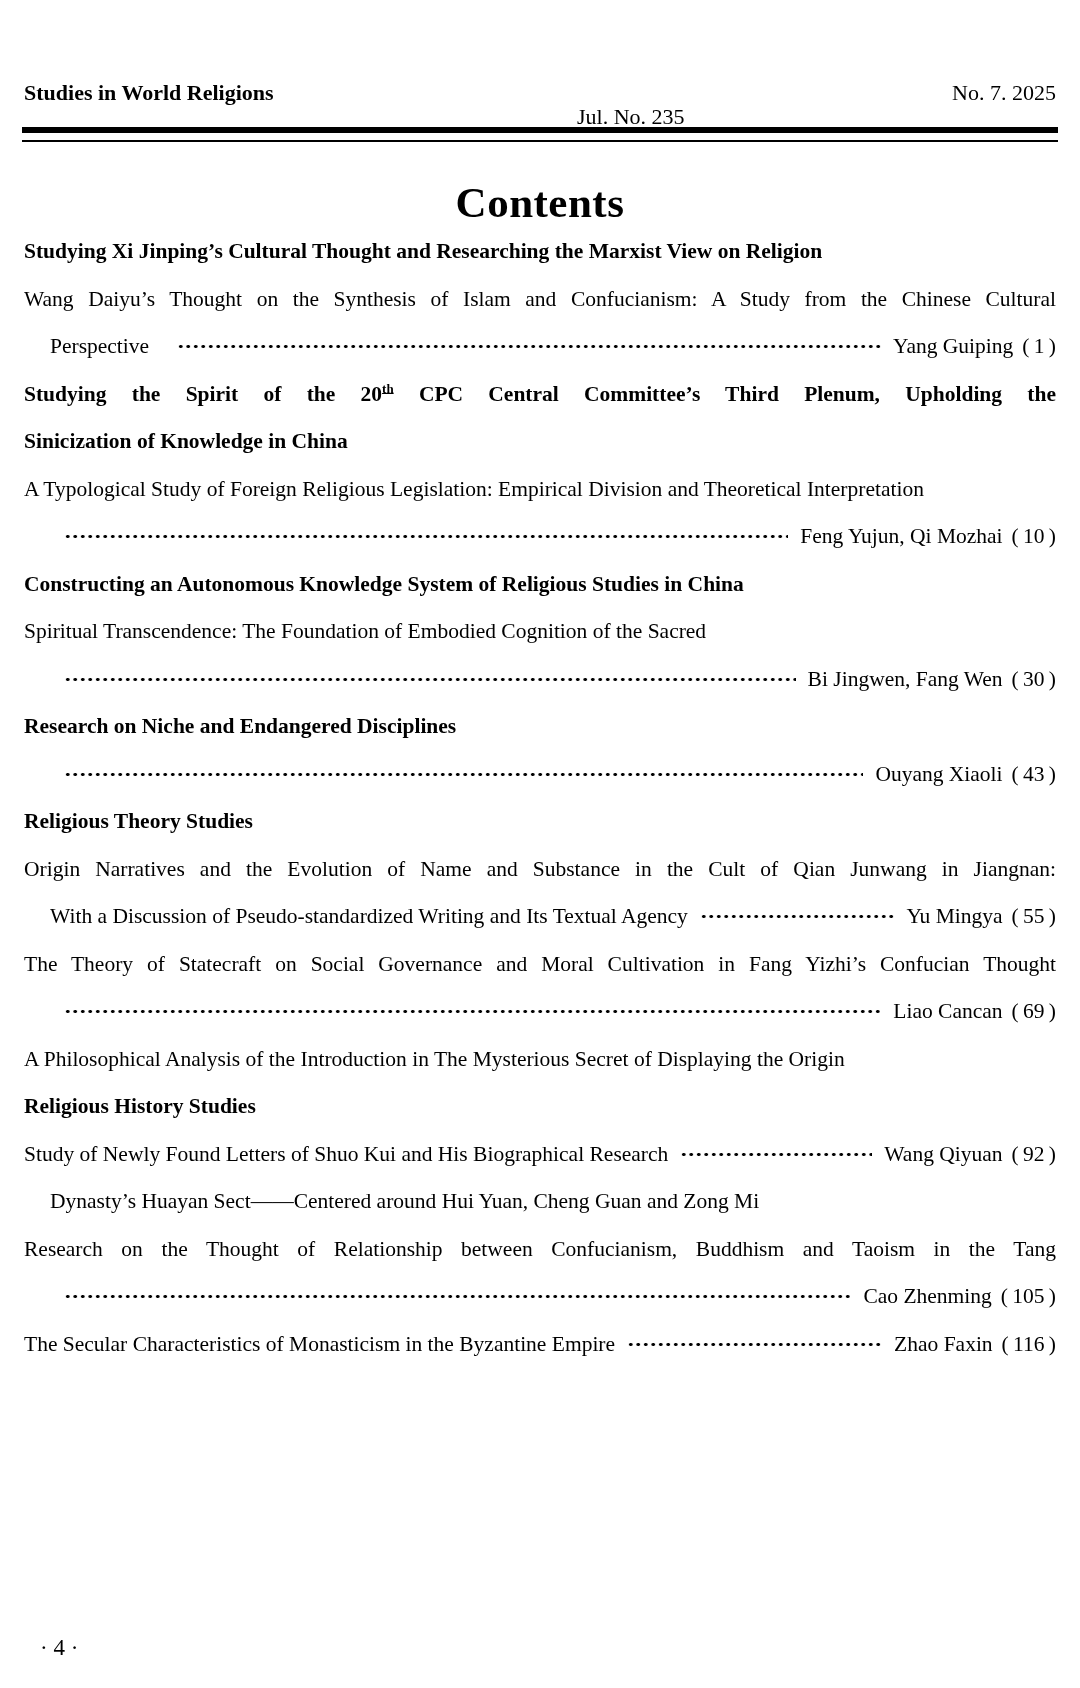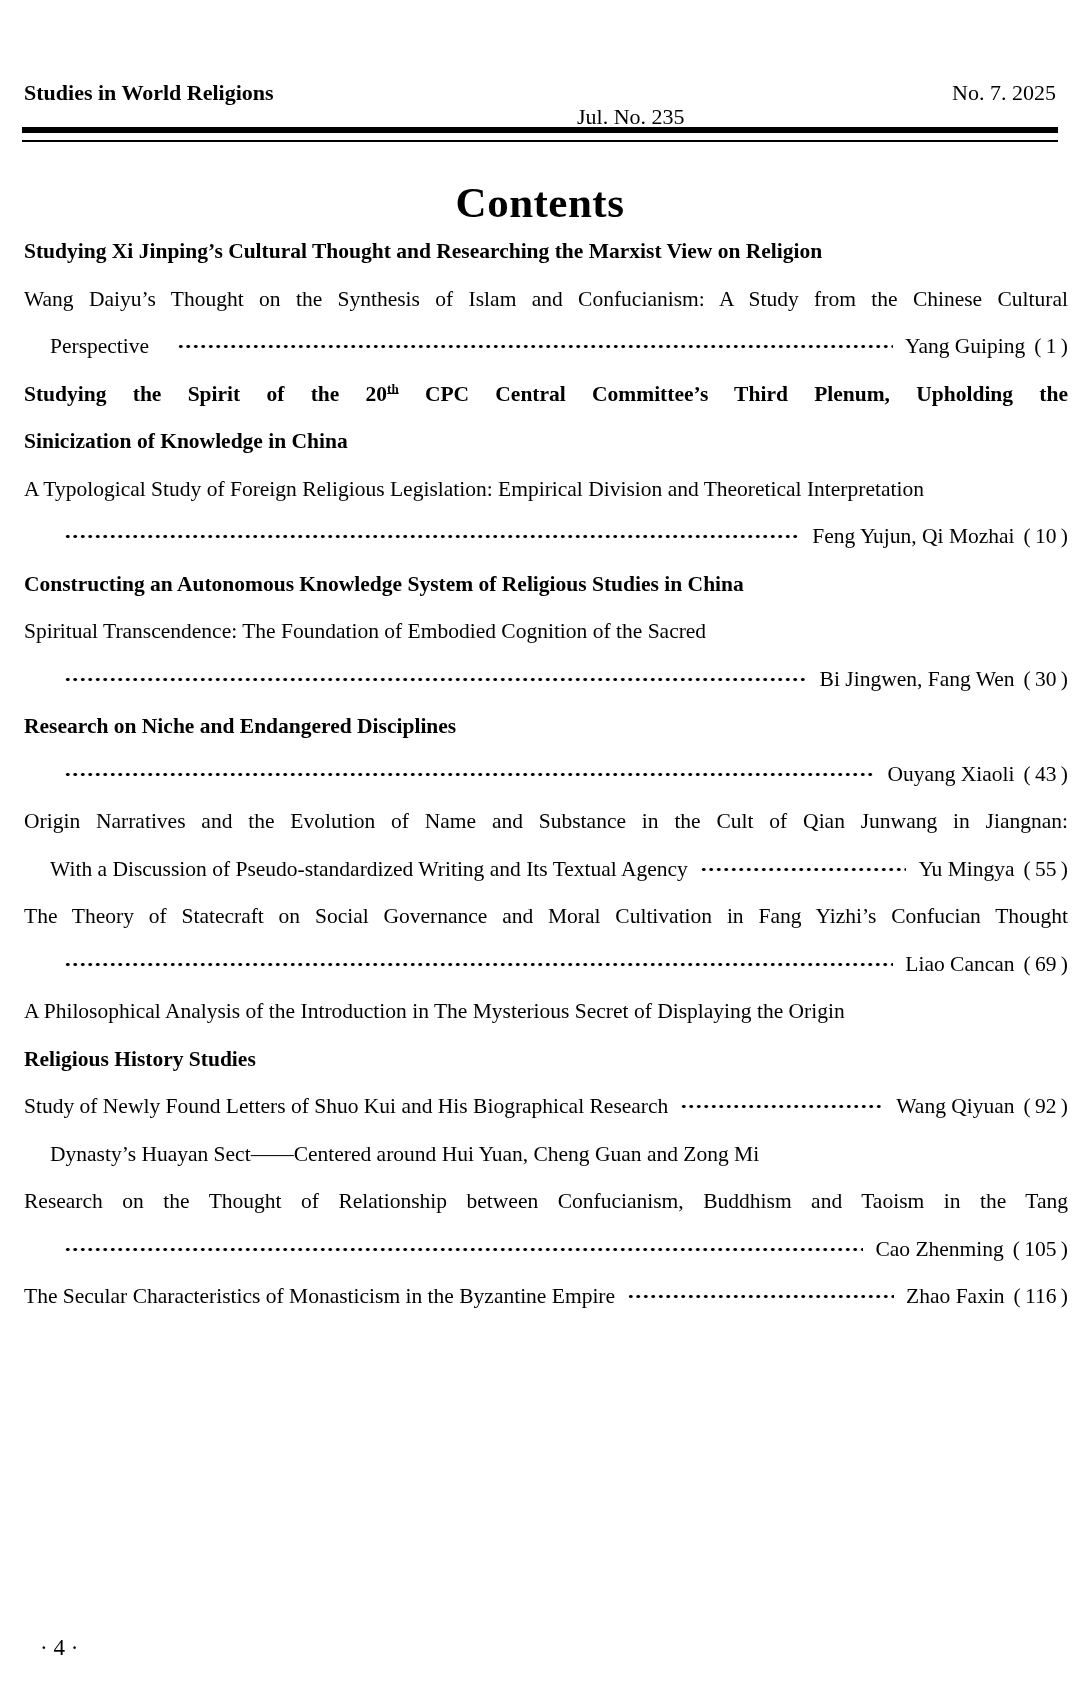--- a/index.html
+++ b/index.html
@@ -12,21 +12,21 @@
   .header{position:absolute;top:80px;left:24px;right:24px;height:30px;font-size:22px;}
   .header .journal{position:absolute;left:0;top:0;font-weight:bold;}
   .header .issue-center{position:absolute;left:553px;top:0;margin-top:24px;}
   .header .issue-right{position:absolute;right:0;top:0;}
   .rule-thick{position:absolute;top:127px;left:22px;right:22px;height:6px;background:#000;}
   .rule-thin{position:absolute;top:140px;left:22px;right:22px;height:2px;background:#000;}
   
   .contents-title{position:absolute;top:146px;left:0;width:100%;text-align:center;
     font-size:43px;font-weight:bold;letter-spacing:.5px;margin-top:32px;}
   
-  .toc{position:absolute;top:228px;left:24px;right:12px;font-size:21.5px;}
+  .toc{position:absolute;top:228px;left:24px;right:24px;font-size:21.5px;}
   .row{height:47.5px;line-height:47.5px;white-space:nowrap;}
   .row.justify{white-space:normal;text-align:justify;text-align-last:justify;}
   .row.section{font-weight:bold;}
   .row.indent-1{padding-left:26px;}
   .row.indent-2{padding-left:40px;}
   .row.leader{display:flex;align-items:baseline;}
   .leader .pre{white-space:nowrap;}
   .leader .dots{
     flex:1 1 auto;align-self:center;height:5px;min-width:40px;margin-right:12px;
     background-image:radial-gradient(circle,#000 1.5px,transparent 1.9px);
@@ -85,20 +85,21 @@
   </div>
 
   <div class="row section">Research on Niche and Endangered Disciplines</div>
 
   <div class="row leader indent-2">
     <span class="dots"></span>
     <span class="authors">Ouyang Xiaoli</span>
     <span class="page">( 43 )</span>
   </div>
 
+  <div class="row section">Religious Theory Studies</div>
 
   <div class="row title justify">Origin Narratives and the Evolution of Name and Substance in the Cult of Qian Junwang in Jiangnan:</div>
   <div class="row leader indent-1">
     <span class="pre">With a Discussion of Pseudo-standardized Writing and Its Textual Agency</span>
     <span class="dots"></span>
     <span class="authors">Yu Mingya</span>
     <span class="page">( 55 )</span>
   </div>
 
   <div class="row title justify">The Theory of Statecraft on Social Governance and Moral Cultivation in Fang Yizhi’s Confucian Thought</div>

